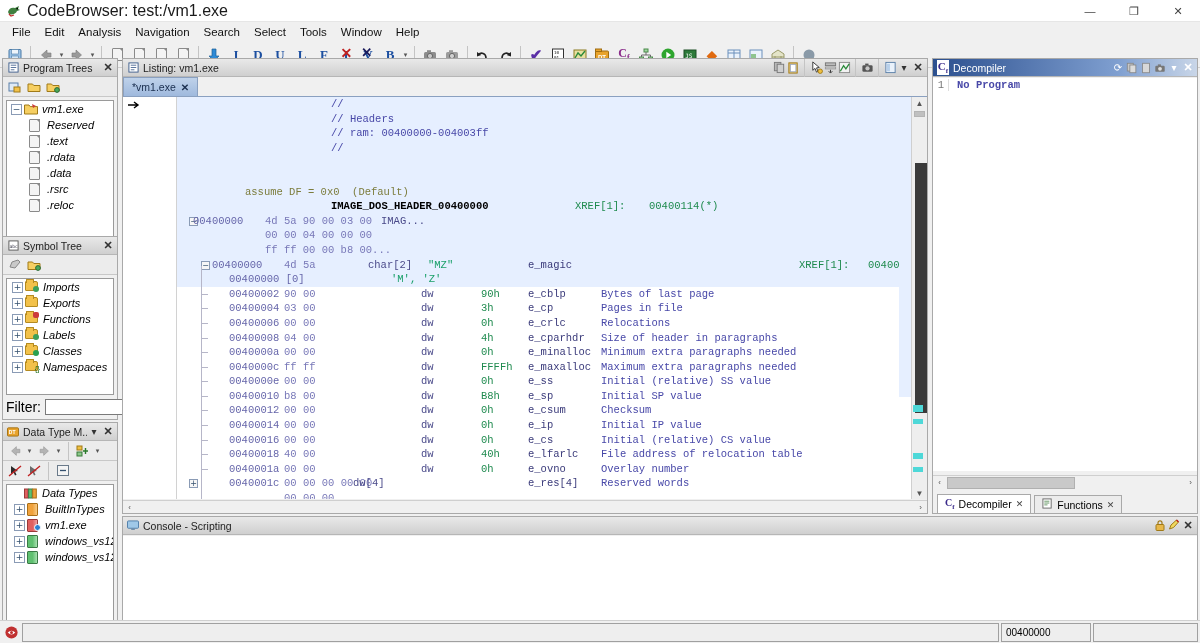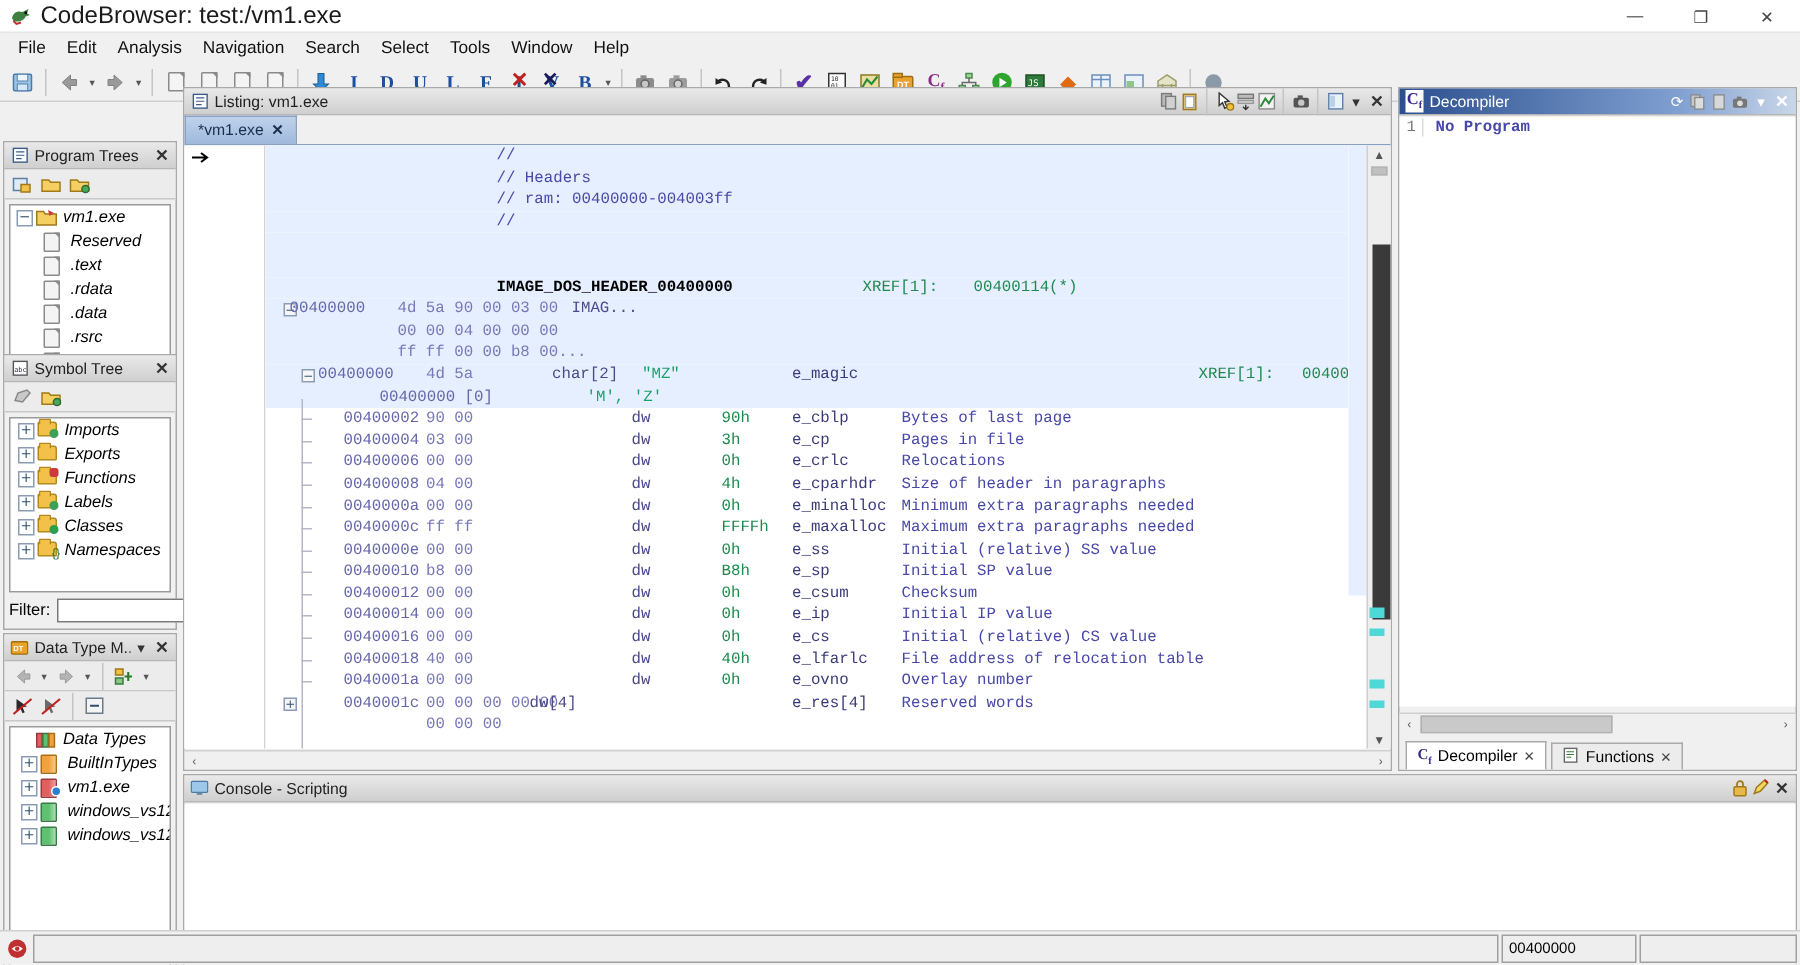--- a/index.html
+++ b/index.html
@@ -61,21 +61,21 @@
 
   .treebox { background: #fff; border: 1px solid #9a9a9a; overflow: hidden; position: relative; }
   .trow { display: flex; align-items: center; height: 16px; padding-left: 2px; white-space: nowrap; font-size: 11px; }
   .texp { width: 11px; height: 11px; border: 1px solid #8a9bb5; background: #fff; font-size: 9px; line-height: 9px;
           text-align: center; color: #33506e; margin-right: 2px; flex: none; font-family: "DejaVu Sans", sans-serif; }
   .tspacer { width: 13px; flex: none; }
   .ticon { width: 14px; height: 13px; margin-right: 4px; flex: none; position: relative; }
   .tlabel { color: #000; font-style: italic; }
 
   .filterrow { display:flex; align-items:center; height: 22px; padding: 0 3px; gap: 4px; }
-  .filterrow .flabel { font-size: 11px; }
+  .filterrow .flabel { font-size: 14px; }
   .filterinput { flex: 1; height: 16px; border: 1px solid #7a7a7a; background: #fff; }
   .filterbtn { width: 17px; height: 16px; }
 
   
   .ptabs { height: 18px; display: flex; align-items: flex-end; background: #f0f0f0; padding-left: 6px; }
   .ptab { height: 17px; display: flex; align-items: center; gap: 4px; padding: 0 7px;
           border: 1px solid #a9a9a9; border-bottom: none; background: #f4f4f4; font-size: 10.5px; }
   .ptab .x { font-size: 9px; color: #444; }
 
   
@@ -349,21 +349,21 @@
     <div class="tbbtn">
       <svg width="16" height="16" viewBox="0 0 16 16">
           <circle cx="8" cy="8" r="5.5" fill="#8a9aa8"></circle>
           <circle cx="10.5" cy="10.5" r="2.2" fill="#8a9aa8"></circle>
         </svg>
     </div>
   </div>
 
   <div class="main">
 
-    <div class="panel" id="ptrees" style="left:2px;top:0;width:116px;height:208px;margin-top:36px;">
+    <div class="panel" id="ptrees" style="left:2px;top:0;width:116px;height:208px;">
       <div class="phead">
         <span class="pbtn">
           <svg width="11" height="11" viewBox="0 0 12 12">
               <rect x="1" y="1" width="10" height="10" fill="#fff" stroke="#3a5a8a"></rect>
               <path d="M3 3.5 H9 M3 6 H9 M3 8.5 H7" stroke="#3a5a8a" stroke-width="0.9"></path>
             </svg>
         </span>
         <span class="ptitle">Program Trees</span>
         <span class="pbtn pclose">✕</span>
       </div>
@@ -665,26 +665,27 @@
           </svg>
         </div>
 
         <div class="lcode" id="lcode">
             <div class="lrow sel"><span class="slash" style="position: absolute; left: 154px; white-space: pre;">//</span></div>
             <div class="lrow sel"><span class="slash" style="position: absolute; left: 154px; white-space: pre;">// Headers</span></div>
             <div class="lrow sel"><span class="slash" style="position: absolute; left: 154px; white-space: pre;">// ram: 00400000-004003ff</span></div>
             <div class="lrow sel"><span class="slash" style="position: absolute; left: 154px; white-space: pre;">//</span></div>
             <div class="lrow sel"></div>
             <div class="lrow sel"></div>
+            <div class="lrow sel"><span class="cmtg" style="position: absolute; left: 68px; white-space: pre;">assume DF = 0x0  (Default)</span></div>
             <div class="lrow sel"><span class="lbl" style="position: absolute; left: 154px; white-space: pre;">IMAGE_DOS_HEADER_00400000</span><span class="xref" style="position: absolute; left: 398px; white-space: pre;">XREF[1]:</span><span class="xref" style="position: absolute; left: 472px; white-space: pre;">00400114(*)</span></div>
             <div class="lrow sel"><span style="position: absolute; left: 12px; top: 3px; width: 9px; height: 9px; border: 1px solid rgb(138, 155, 181); background: rgb(246, 246, 246); font-size: 8px; line-height: 8px; text-align: center; color: rgb(51, 80, 110); font-family: &quot;DejaVu Sans&quot;, sans-serif;">−</span><span class="addr" style="position: absolute; left: 16px; white-space: pre;">00400000</span><span class="bytes" style="position: absolute; left: 88px; white-space: pre;">4d 5a 90 00 03 00</span><span class="mnem" style="position: absolute; left: 204px; white-space: pre;">IMAG...</span></div>
             <div class="lrow sel"><span class="bytes" style="position: absolute; left: 88px; white-space: pre;">00 00 04 00 00 00</span></div>
             <div class="lrow sel"><span class="bytes" style="position: absolute; left: 88px; white-space: pre;">ff ff 00 00 b8 00...</span></div>
             <div class="lrow sel"><span style="position: absolute; left: 24px; top: 3px; width: 9px; height: 9px; border: 1px solid rgb(138, 155, 181); background: rgb(246, 246, 246); font-size: 8px; line-height: 8px; text-align: center; color: rgb(51, 80, 110); font-family: &quot;DejaVu Sans&quot;, sans-serif;">−</span><span class="addr" style="position: absolute; left: 35px; white-space: pre;">00400000</span><span class="bytes" style="position: absolute; left: 107px; white-space: pre;">4d 5a</span><span class="mnem" style="position: absolute; left: 191px; white-space: pre;">char[2]</span><span class="str" style="position: absolute; left: 251px; white-space: pre;">"MZ"</span><span class="fld" style="position: absolute; left: 351px; white-space: pre;">e_magic</span><span class="xref" style="position: absolute; left: 622px; white-space: pre;">XREF[1]:</span><span class="xref" style="position: absolute; left: 691px; white-space: pre;">004001</span></div>
-            <div class="lrow sel"><span class="addr" style="position: absolute; left: 52px; white-space: pre; margin-left: 24px;">00400000 [0]</span><span class="str" style="position: absolute; left: 214px; white-space: pre;">'M', 'Z'</span></div>
+            <div class="lrow sel"><span class="addr" style="position: absolute; left: 52px; white-space: pre;">00400000 [0]</span><span class="str" style="position: absolute; left: 214px; white-space: pre;">'M', 'Z'</span></div>
             <div class="lrow"><span style="position: absolute; left: 24px; border-top: 1px solid rgb(182, 182, 200); width: 7px; height: 0px; top: 7px;"></span><span class="addr" style="position: absolute; left: 52px; white-space: pre;">00400002</span><span class="bytes" style="position: absolute; left: 107px; white-space: pre;">90 00</span><span class="mnem" style="position: absolute; left: 244px; white-space: pre;">dw</span><span class="val" style="position: absolute; left: 304px; white-space: pre;">90h</span><span class="fld" style="position: absolute; left: 351px; white-space: pre;">e_cblp</span><span class="cmt" style="position: absolute; left: 424px; white-space: pre;">Bytes of last page</span></div>
             <div class="lrow"><span style="position: absolute; left: 24px; border-top: 1px solid rgb(182, 182, 200); width: 7px; height: 0px; top: 7px;"></span><span class="addr" style="position: absolute; left: 52px; white-space: pre;">00400004</span><span class="bytes" style="position: absolute; left: 107px; white-space: pre;">03 00</span><span class="mnem" style="position: absolute; left: 244px; white-space: pre;">dw</span><span class="val" style="position: absolute; left: 304px; white-space: pre;">3h</span><span class="fld" style="position: absolute; left: 351px; white-space: pre;">e_cp</span><span class="cmt" style="position: absolute; left: 424px; white-space: pre;">Pages in file</span></div>
             <div class="lrow"><span style="position: absolute; left: 24px; border-top: 1px solid rgb(182, 182, 200); width: 7px; height: 0px; top: 7px;"></span><span class="addr" style="position: absolute; left: 52px; white-space: pre;">00400006</span><span class="bytes" style="position: absolute; left: 107px; white-space: pre;">00 00</span><span class="mnem" style="position: absolute; left: 244px; white-space: pre;">dw</span><span class="val" style="position: absolute; left: 304px; white-space: pre;">0h</span><span class="fld" style="position: absolute; left: 351px; white-space: pre;">e_crlc</span><span class="cmt" style="position: absolute; left: 424px; white-space: pre;">Relocations</span></div>
             <div class="lrow"><span style="position: absolute; left: 24px; border-top: 1px solid rgb(182, 182, 200); width: 7px; height: 0px; top: 7px;"></span><span class="addr" style="position: absolute; left: 52px; white-space: pre;">00400008</span><span class="bytes" style="position: absolute; left: 107px; white-space: pre;">04 00</span><span class="mnem" style="position: absolute; left: 244px; white-space: pre;">dw</span><span class="val" style="position: absolute; left: 304px; white-space: pre;">4h</span><span class="fld" style="position: absolute; left: 351px; white-space: pre;">e_cparhdr</span><span class="cmt" style="position: absolute; left: 424px; white-space: pre;">Size of header in paragraphs</span></div>
             <div class="lrow"><span style="position: absolute; left: 24px; border-top: 1px solid rgb(182, 182, 200); width: 7px; height: 0px; top: 7px;"></span><span class="addr" style="position: absolute; left: 52px; white-space: pre;">0040000a</span><span class="bytes" style="position: absolute; left: 107px; white-space: pre;">00 00</span><span class="mnem" style="position: absolute; left: 244px; white-space: pre;">dw</span><span class="val" style="position: absolute; left: 304px; white-space: pre;">0h</span><span class="fld" style="position: absolute; left: 351px; white-space: pre;">e_minalloc</span><span class="cmt" style="position: absolute; left: 424px; white-space: pre;">Minimum extra paragraphs needed</span></div>
             <div class="lrow"><span style="position: absolute; left: 24px; border-top: 1px solid rgb(182, 182, 200); width: 7px; height: 0px; top: 7px;"></span><span class="addr" style="position: absolute; left: 52px; white-space: pre;">0040000c</span><span class="bytes" style="position: absolute; left: 107px; white-space: pre;">ff ff</span><span class="mnem" style="position: absolute; left: 244px; white-space: pre;">dw</span><span class="val" style="position: absolute; left: 304px; white-space: pre;">FFFFh</span><span class="fld" style="position: absolute; left: 351px; white-space: pre;">e_maxalloc</span><span class="cmt" style="position: absolute; left: 424px; white-space: pre;">Maximum extra paragraphs needed</span></div>
             <div class="lrow"><span style="position: absolute; left: 24px; border-top: 1px solid rgb(182, 182, 200); width: 7px; height: 0px; top: 7px;"></span><span class="addr" style="position: absolute; left: 52px; white-space: pre;">0040000e</span><span class="bytes" style="position: absolute; left: 107px; white-space: pre;">00 00</span><span class="mnem" style="position: absolute; left: 244px; white-space: pre;">dw</span><span class="val" style="position: absolute; left: 304px; white-space: pre;">0h</span><span class="fld" style="position: absolute; left: 351px; white-space: pre;">e_ss</span><span class="cmt" style="position: absolute; left: 424px; white-space: pre;">Initial (relative) SS value</span></div>
             <div class="lrow"><span style="position: absolute; left: 24px; border-top: 1px solid rgb(182, 182, 200); width: 7px; height: 0px; top: 7px;"></span><span class="addr" style="position: absolute; left: 52px; white-space: pre;">00400010</span><span class="bytes" style="position: absolute; left: 107px; white-space: pre;">b8 00</span><span class="mnem" style="position: absolute; left: 244px; white-space: pre;">dw</span><span class="val" style="position: absolute; left: 304px; white-space: pre;">B8h</span><span class="fld" style="position: absolute; left: 351px; white-space: pre;">e_sp</span><span class="cmt" style="position: absolute; left: 424px; white-space: pre;">Initial SP value</span></div>
             <div class="lrow"><span style="position: absolute; left: 24px; border-top: 1px solid rgb(182, 182, 200); width: 7px; height: 0px; top: 7px;"></span><span class="addr" style="position: absolute; left: 52px; white-space: pre;">00400012</span><span class="bytes" style="position: absolute; left: 107px; white-space: pre;">00 00</span><span class="mnem" style="position: absolute; left: 244px; white-space: pre;">dw</span><span class="val" style="position: absolute; left: 304px; white-space: pre;">0h</span><span class="fld" style="position: absolute; left: 351px; white-space: pre;">e_csum</span><span class="cmt" style="position: absolute; left: 424px; white-space: pre;">Checksum</span></div>
             <div class="lrow"><span style="position: absolute; left: 24px; border-top: 1px solid rgb(182, 182, 200); width: 7px; height: 0px; top: 7px;"></span><span class="addr" style="position: absolute; left: 52px; white-space: pre;">00400014</span><span class="bytes" style="position: absolute; left: 107px; white-space: pre;">00 00</span><span class="mnem" style="position: absolute; left: 244px; white-space: pre;">dw</span><span class="val" style="position: absolute; left: 304px; white-space: pre;">0h</span><span class="fld" style="position: absolute; left: 351px; white-space: pre;">e_ip</span><span class="cmt" style="position: absolute; left: 424px; white-space: pre;">Initial IP value</span></div>

